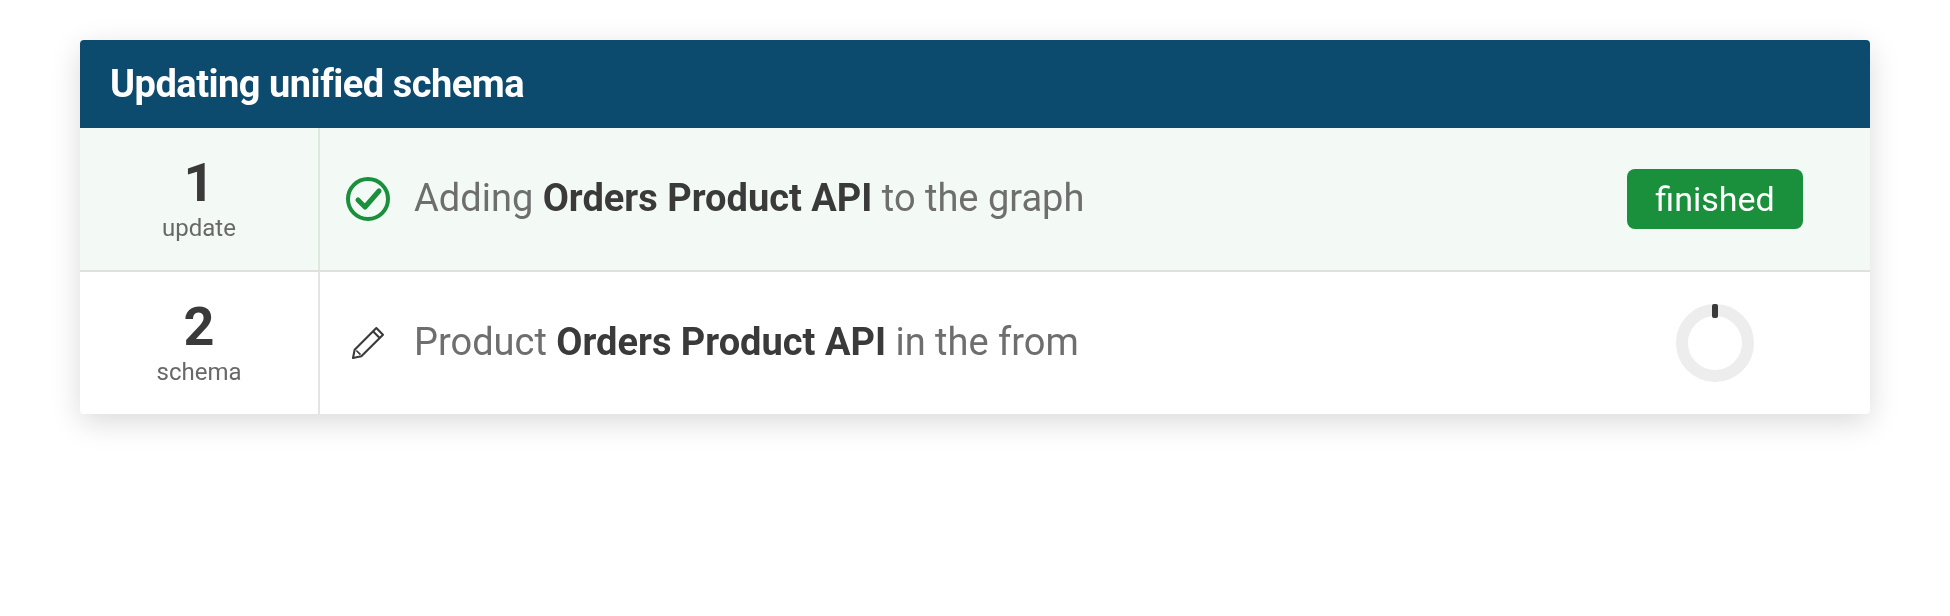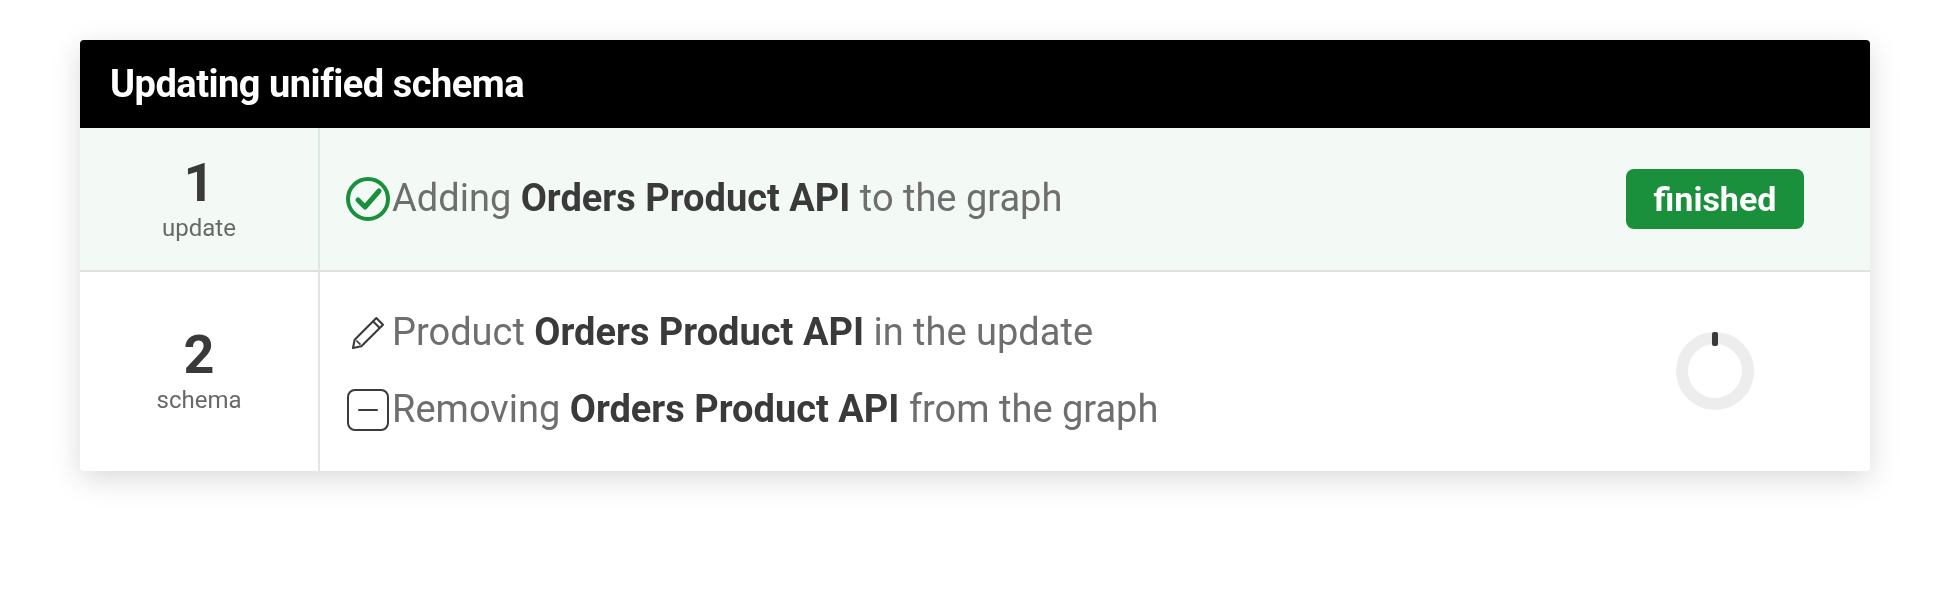--- a/index.html
+++ b/index.html
@@ -18,21 +18,21 @@
     
     .panel {
       background: #ffffff;
       box-shadow: 0 8px 30px rgba(0,0,0,0.15);
       border-radius: 4px;
       overflow: hidden;
       width: 100%;
     }
     
     .panel-header {
-      background: #000000;
+      background: #0c4a6e;
       color: #ffffff;
       padding: 22px 30px;
       font-size: 38px;
       font-weight: 700;
       letter-spacing: -0.5px;
     }
     
     .update-row {
       display: flex;
       align-items: stretch;
@@ -79,20 +79,21 @@
       flex: 1;
       display: flex;
       flex-direction: column;
       justify-content: center;
       padding: 22px 24px;
     }
     
     .item-line {
       display: flex;
       align-items: center;
+      gap: 22px;
       padding: 14px 0;
     }
     
     .item-icon {
       width: 48px;
       height: 48px;
       flex-shrink: 0;
       display: flex;
       align-items: center;
       justify-content: center;
@@ -115,21 +116,21 @@
       display: flex;
       align-items: center;
       justify-content: center;
       padding: 20px 30px 20px 10px;
     }
     
     .badge {
       background: #1a8f3c;
       color: #ffffff;
       font-size: 34px;
-      font-weight: 700;
+      font-weight: 400;
       padding: 10px 28px;
       border-radius: 8px;
     }
     
     .spinner {
       width: 78px;
       height: 78px;
       border: 12px solid #ededed;
       border-radius: 50%;
       position: relative;
@@ -202,29 +203,21 @@
     <div class="items-col">
       <div class="item-line">
         <span class="item-icon">
           <svg viewBox="0 0 48 48" width="40" height="40">
             <path d="M 34 6 L 42 14 L 16 40 L 6 42 L 8 32 Z" fill="none" stroke="#3a3a3a" stroke-width="2.5" stroke-linejoin="round"></path>
             <line x1="30" y1="10" x2="38" y2="18" stroke="#3a3a3a" stroke-width="2.5"></line>
             <line x1="10" y1="33" x2="15" y2="38" stroke="#3a3a3a" stroke-width="2"></line>
           </svg>
         </span>
         <span class="item-text">
-          <span>Product </span><span class="strong">Orders Product API</span><span> in the update</span>
-        </span>
-      </div>
-      <div class="item-line">
-        <span class="item-icon">
-          <span class="remove-box"></span>
-        </span>
-        <span class="item-text">
-          <span>Removing </span><span class="strong">Orders Product API</span><span> from the graph</span>
+          <span>Product </span><span class="strong">Orders Product API</span><span> in the from</span>
         </span>
       </div>
     </div>
     <div class="status-col">
       <span class="spinner"></span>
     </div>
   </div>
 </div>
 
 </body></html>

